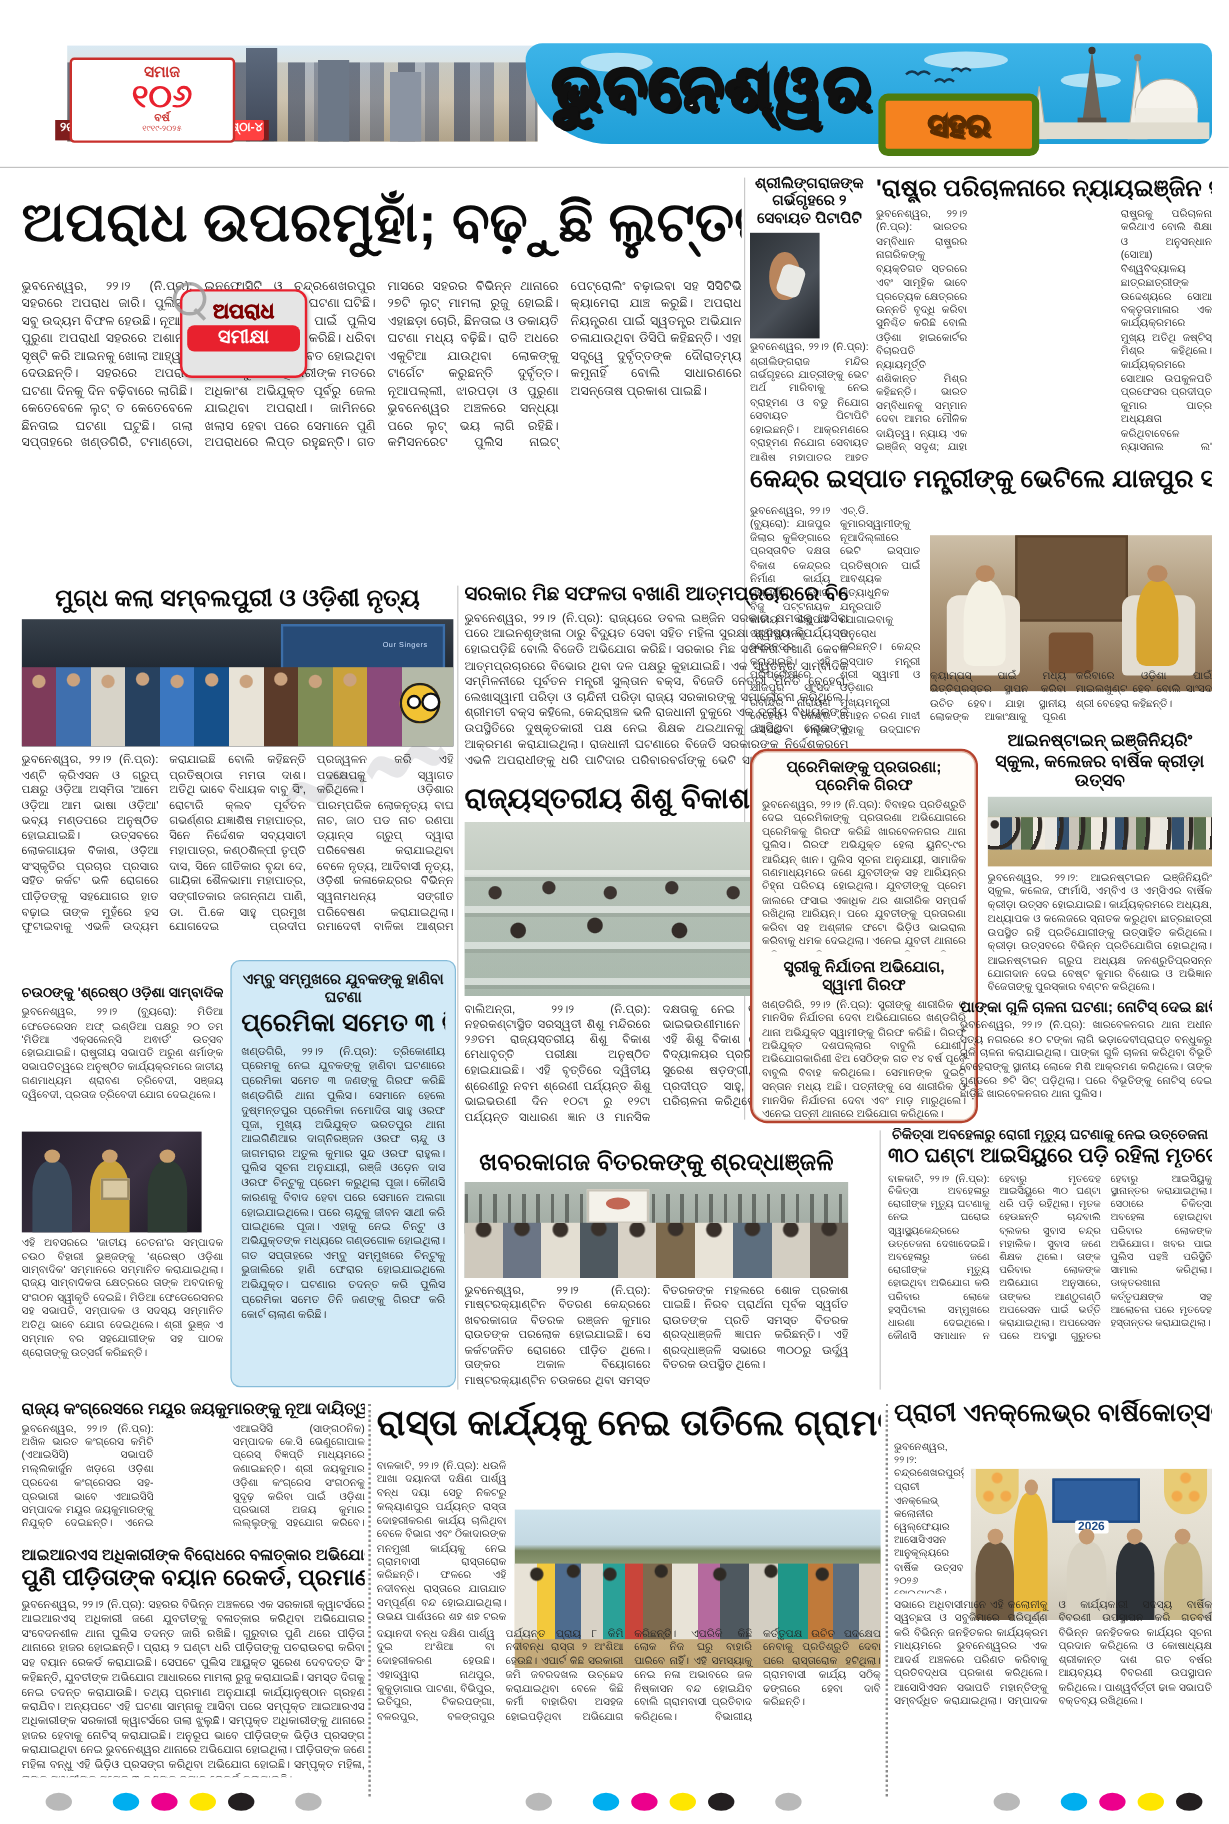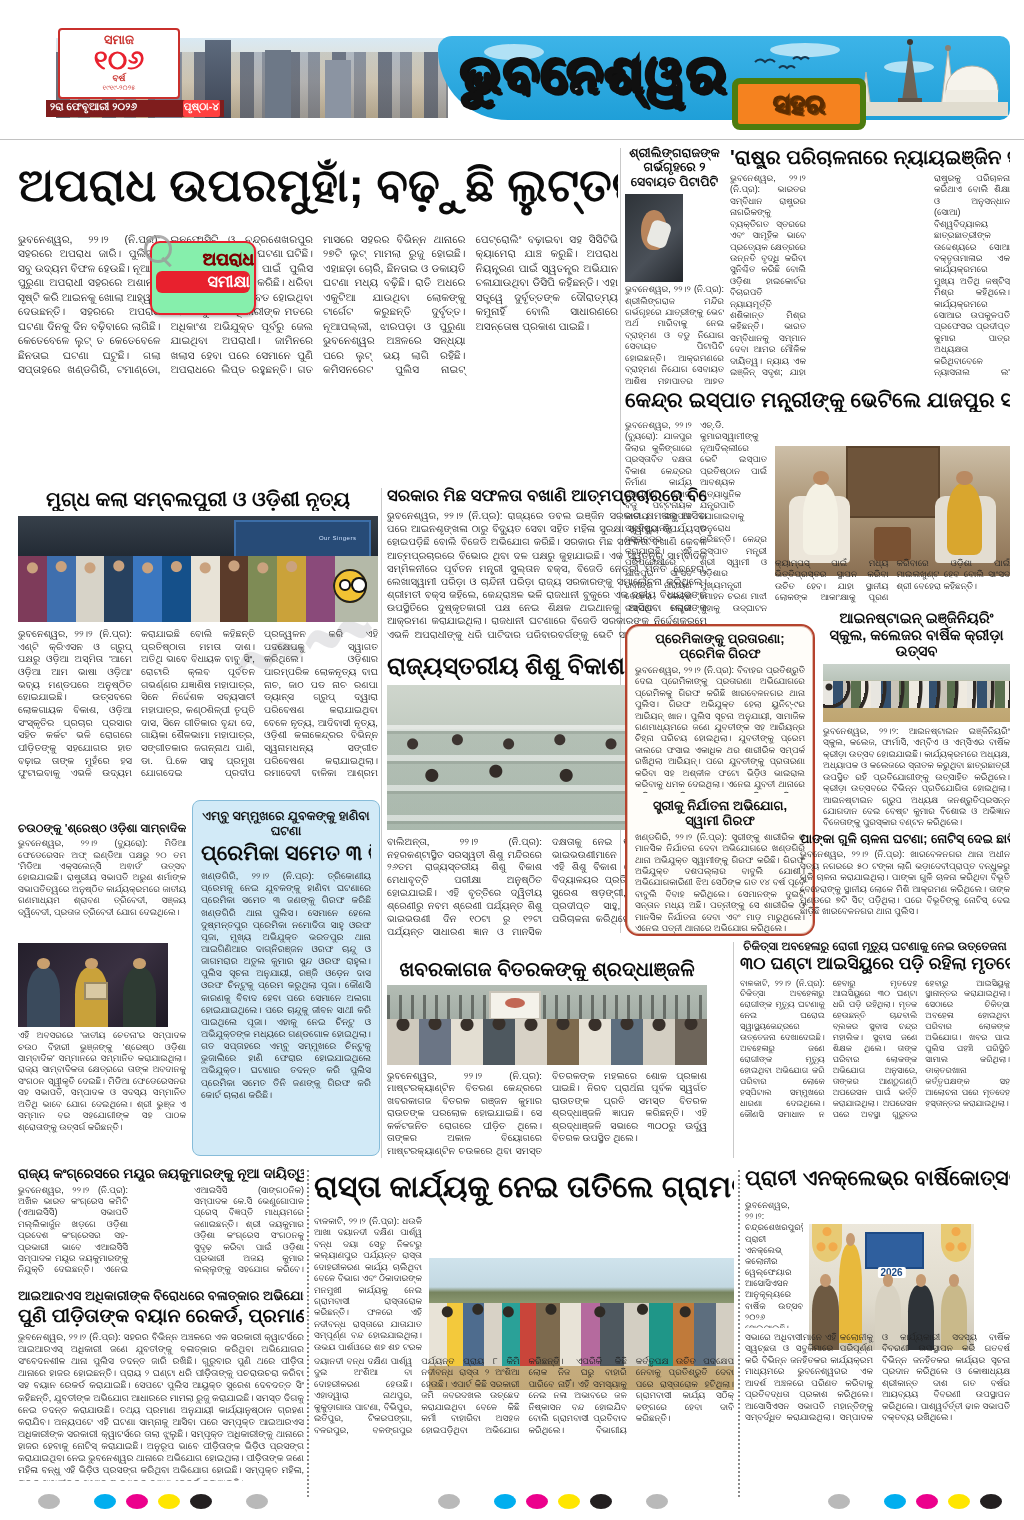--- a/index.html
+++ b/index.html
@@ -27,21 +27,21 @@
   .tab-orange{background:#f5821f;border:6px solid #4d7c0f;border-radius:8px;color:#fff;font-weight:bold;
      text-align:center;-webkit-text-stroke:1.5px #5b2c00;text-shadow:2px 2px 0 #7a3c00;}
   .logo-box{background:#fff;border:2px solid #c9302c;border-radius:4px;text-align:center;overflow:hidden;}
   .logo-top{color:#c9302c;font-weight:bold;font-size:13px;line-height:1.1;margin-top:3px;}
   .logo-num{color:#e8212e;font-weight:bold;font-size:27px;line-height:1;}
   .logo-word{color:#c9302c;font-weight:bold;font-size:9px;line-height:1.1;}
   .logo-years{color:#c9302c;font-size:7px;line-height:1.2;}
   .date-strip{background:#7f1d1d;color:#fff;font-size:10.5px;font-weight:bold;display:flex;justify-content:space-between;padding:0 4px;margin-left:28px;}
   .page-chip{background:#ff4040;border-radius:2px;padding:0 1px;}
   
-  .badge{position:absolute;background:#86efac;border:2.5px solid #e8212e;border-radius:10px;text-align:right;box-shadow:1px 2px 3px rgba(0,0,0,.25);}
+  .badge{position:absolute;background:#e5e5e5;border:2.5px solid #e8212e;border-radius:10px;text-align:center;box-shadow:1px 2px 3px rgba(0,0,0,.25);}
   .badge-l1{color:#e8212e;font-weight:bold;font-size:17px;line-height:1.25;-webkit-text-stroke:.6px #7a0000;}
   .badge-l2{background:#e8212e;color:#fff;font-weight:bold;font-size:16px;line-height:1.35;border-radius:6px;margin:1px 4px 3px 4px;}
   .mag{position:absolute;width:22px;height:22px;border:3px solid #9a9a9a;border-radius:50%;left:-8px;top:-8px;opacity:.8;}
   .mag:after{content:"";position:absolute;width:3px;height:12px;background:#9a9a9a;left:18px;top:18px;transform:rotate(-45deg);}
   
   .crime-box{border:2px solid #b5432e;border-radius:14px;box-shadow:inset 0 0 0 1px #e0b9a8;background:#fffdf9;}
   .blue-box{background:#d2eaf7;border:1px solid #86bcd9;border-radius:8px;}
   
   .ph-injured{background:linear-gradient(135deg,#2e3338,#4a5058 60%,#23272c);}
   .ph-injured .face{position:absolute;left:28%;top:18%;width:44%;height:46%;background:#b9855c;border-radius:50% 50% 45% 45%;}
@@ -140,21 +140,21 @@
   .dot{width:22px;height:15px;border-radius:50%;}
   .d-gray{background:#b9b9b9;}.d-c{background:#00aeef;}.d-m{background:#ec008c;}.d-y{background:#ffe600;}.d-k{background:#231f20;}
   .gap{width:14px;}
   .scribble{position:absolute;opacity:.14;transform:rotate(-18deg);color:#556;font-size:64px;font-weight:bold;letter-spacing:6px;pointer-events:none;}
 </style>
 </head>
 <body>
 
 <div class="abs" style="left:0;top:0;width:1024px;height:140px;">
   <div class="abs photo skyline" style="left:56px;top:38px;width:392px;height:80px;"></div>
-  <div class="abs logo-box" style="left:58px;top:28px;width:118px;height:67px;z-index:3;">
+  <div class="abs logo-box" style="left:58px;top:48px;width:118px;height:67px;z-index:3;padding-left:16px;">
     <div class="logo-top">ସମାଜ</div>
     <div class="logo-num">୧୦୬</div>
     <div class="logo-word">ବର୍ଷ</div>
     <div class="logo-years">୧୯୧୯-୨୦୨୫</div>
   </div>
   <div class="abs date-strip" style="left:18px;top:100px;width:170px;height:17px;">
     <span>୨ରା ଫେବୃଆରୀ ୨୦୨୬</span>
     <span class="page-chip">ପୃଷ୍ଠା-୪</span>
   </div>
   <div class="abs banner" style="left:438px;top:36px;width:572px;height:84px;">
@@ -328,21 +328,21 @@
   <div class="bd" style="position:absolute;left:0;top:50px;width:108px;height:134px;font-size:8.8px;line-height:1.3;">ବାଳକାଟି, ୨୨।୨ (ନି.ପ୍ର): ଧଉଳି ଆଖା ଦୟାନଦୀ ଦକ୍ଷିଣ ପାର୍ଶ୍ୱ ବନ୍ଧ ଦୟା ସେତୁ ନିକଟରୁ କଲ୍ୟାଣପୁର ପର୍ଯ୍ୟନ୍ତ ରାସ୍ତା ଦୋହରୀକରଣ କାର୍ଯ୍ୟ ଚାଲିଥିବା ବେଳେ ବିଭାଗ ଏବଂ ଠିକାଦାରଙ୍କ ମନମୁଖୀ କାର୍ଯ୍ୟକୁ ନେଇ ଗ୍ରାମବାସୀ ରାସ୍ତାରୋକ କରିଛନ୍ତି। ଫଳରେ ଏହି ନଦୀବନ୍ଧ ରାସ୍ତାରେ ଯାତାଯାତ ସମ୍ପୂର୍ଣ୍ଣ ବନ୍ଦ ହୋଇଯାଇଥିଲା। ଉଭୟ ପାର୍ଶ୍ୱରେ ଶହ ଶହ ଟ୍ରକ ଓ ଯାନବାହନ ଅଟକି ରହିଥିଲା। ଖବର ପାଇ ଧଉଳି ଥାନା ପୁଲିସ ପହଞ୍ଚିଥିଲା।</div>
   <div class="abs photo ph-village" style="left:115px;top:50px;width:305px;height:132px;">
     <div class="ppl"></div>
   </div>
   <div class="bd" style="position:absolute;left:0;top:190px;width:420px;height:138px;column-count:4;column-gap:9px;font-size:8.8px;line-height:1.3;">ଦୟାନଦୀ ବନ୍ଧ ଦକ୍ଷିଣ ପାର୍ଶ୍ୱ ଦୁଇ ଅଂଶିଆ ବା ଦୋହରୀକରଣ ହେଉଛି। ଏହାଦ୍ୱାରା ନାଥପୁର, କୁକୁଡ଼ାଗାଉ ପାଟଣା, ବିଭିପୁର, ଇତିପୁର, ଟିକରପଙ୍ଗା, ବଳରପୁର, ବଳଙ୍ଗପୁର ପର୍ଯ୍ୟନ୍ତ ପ୍ରାୟ ୮ କିମି ନଦୀବନ୍ଧ ରାସ୍ତା ୨ ଅଂଶିଆ ହେଉଛି। ଏପାର୍ଟ କିଛି ସରକାରୀ ଜମି ଜବରଦଖଲ ଉଚ୍ଛେଦ କରାଯାଇଥିବା ବେଳେ କିଛି କର୍ମୀ ବାହାରିବା ଅସହଜ ହୋଇପଡ଼ିଥିବା ଅଭିଯୋଗ କରିଛନ୍ତି। ଏପରିକି କିଛି ଲୋକ ନିଜ ଘରୁ ବାହାରି ପାରିବେ ନାହିଁ। ଏହି ସମସ୍ୟାକୁ ନେଇ ନଳା ଅଭାବରେ ଜଳ ନିଷ୍କାସନ ବନ୍ଦ ହୋଇଯିବ ବୋଲି ଗ୍ରାମବାସୀ ପ୍ରତିବାଦ କରିଥିଲେ। ବିଭାଗୀୟ କର୍ତ୍ତୃପକ୍ଷ ଉଚିତ ପଦକ୍ଷେପ ନେବାକୁ ପ୍ରତିଶ୍ରୁତି ଦେବା ପରେ ରାସ୍ତାରୋକ ହଟିଥିଲା। ଗ୍ରାମବାସୀ କାର୍ଯ୍ୟ ସଠିକ୍ ଢଙ୍ଗରେ ହେବା ଦାବି କରିଛନ୍ତି।</div>
 </section>
 
 <section class="story" style="left:745px;top:1166px;width:265px;height:331px;">
   <div class="hl hl1" style="font-size:21px;">ପ୍ରାଚୀ ଏନକ୍ଲେଭ୍‌ର ବାର୍ଷିକୋତ୍ସବ</div>
   <div class="bd" style="position:absolute;left:0;top:34px;width:58px;height:128px;font-size:8.6px;line-height:1.3;">ଭୁବନେଶ୍ୱର, ୨୨।୨: ଚନ୍ଦ୍ରଶେଖରପୁରସ୍ଥିତ ପ୍ରାଚୀ ଏନକ୍ଲେଭ୍ କଲୋନୀର ୱେଲ୍‌ଫେୟାର ଆସୋସିଏସନ ଆନୁକୂଲ୍ୟରେ ବାର୍ଷିକ ଉତ୍ସବ ୨୦୨୬ ହୋଇଯାଇଛି।</div>
-  <div class="abs photo ph-hall" style="left:64px;top:34px;width:165px;height:126px;">
+  <div class="abs photo ph-hall" style="left:64px;top:34px;width:201px;height:126px;">
     <div class="garland" style="left:2%;"></div>
       <div class="garland" style="right:2%;"></div>
     <div class="bannerblue"></div>
     <div class="yr">2026</div>
     <div class="standman"></div>
     <div class="sit" style="left:2%;background:#6e5a42;"></div>
     <div class="sit" style="left:40%;background:#d8d2c2;"></div>
     <div class="sit" style="left:60%;background:#2e3338;"></div>
     <div class="sit" style="left:80%;background:#c9b98a;"></div>
   </div>

